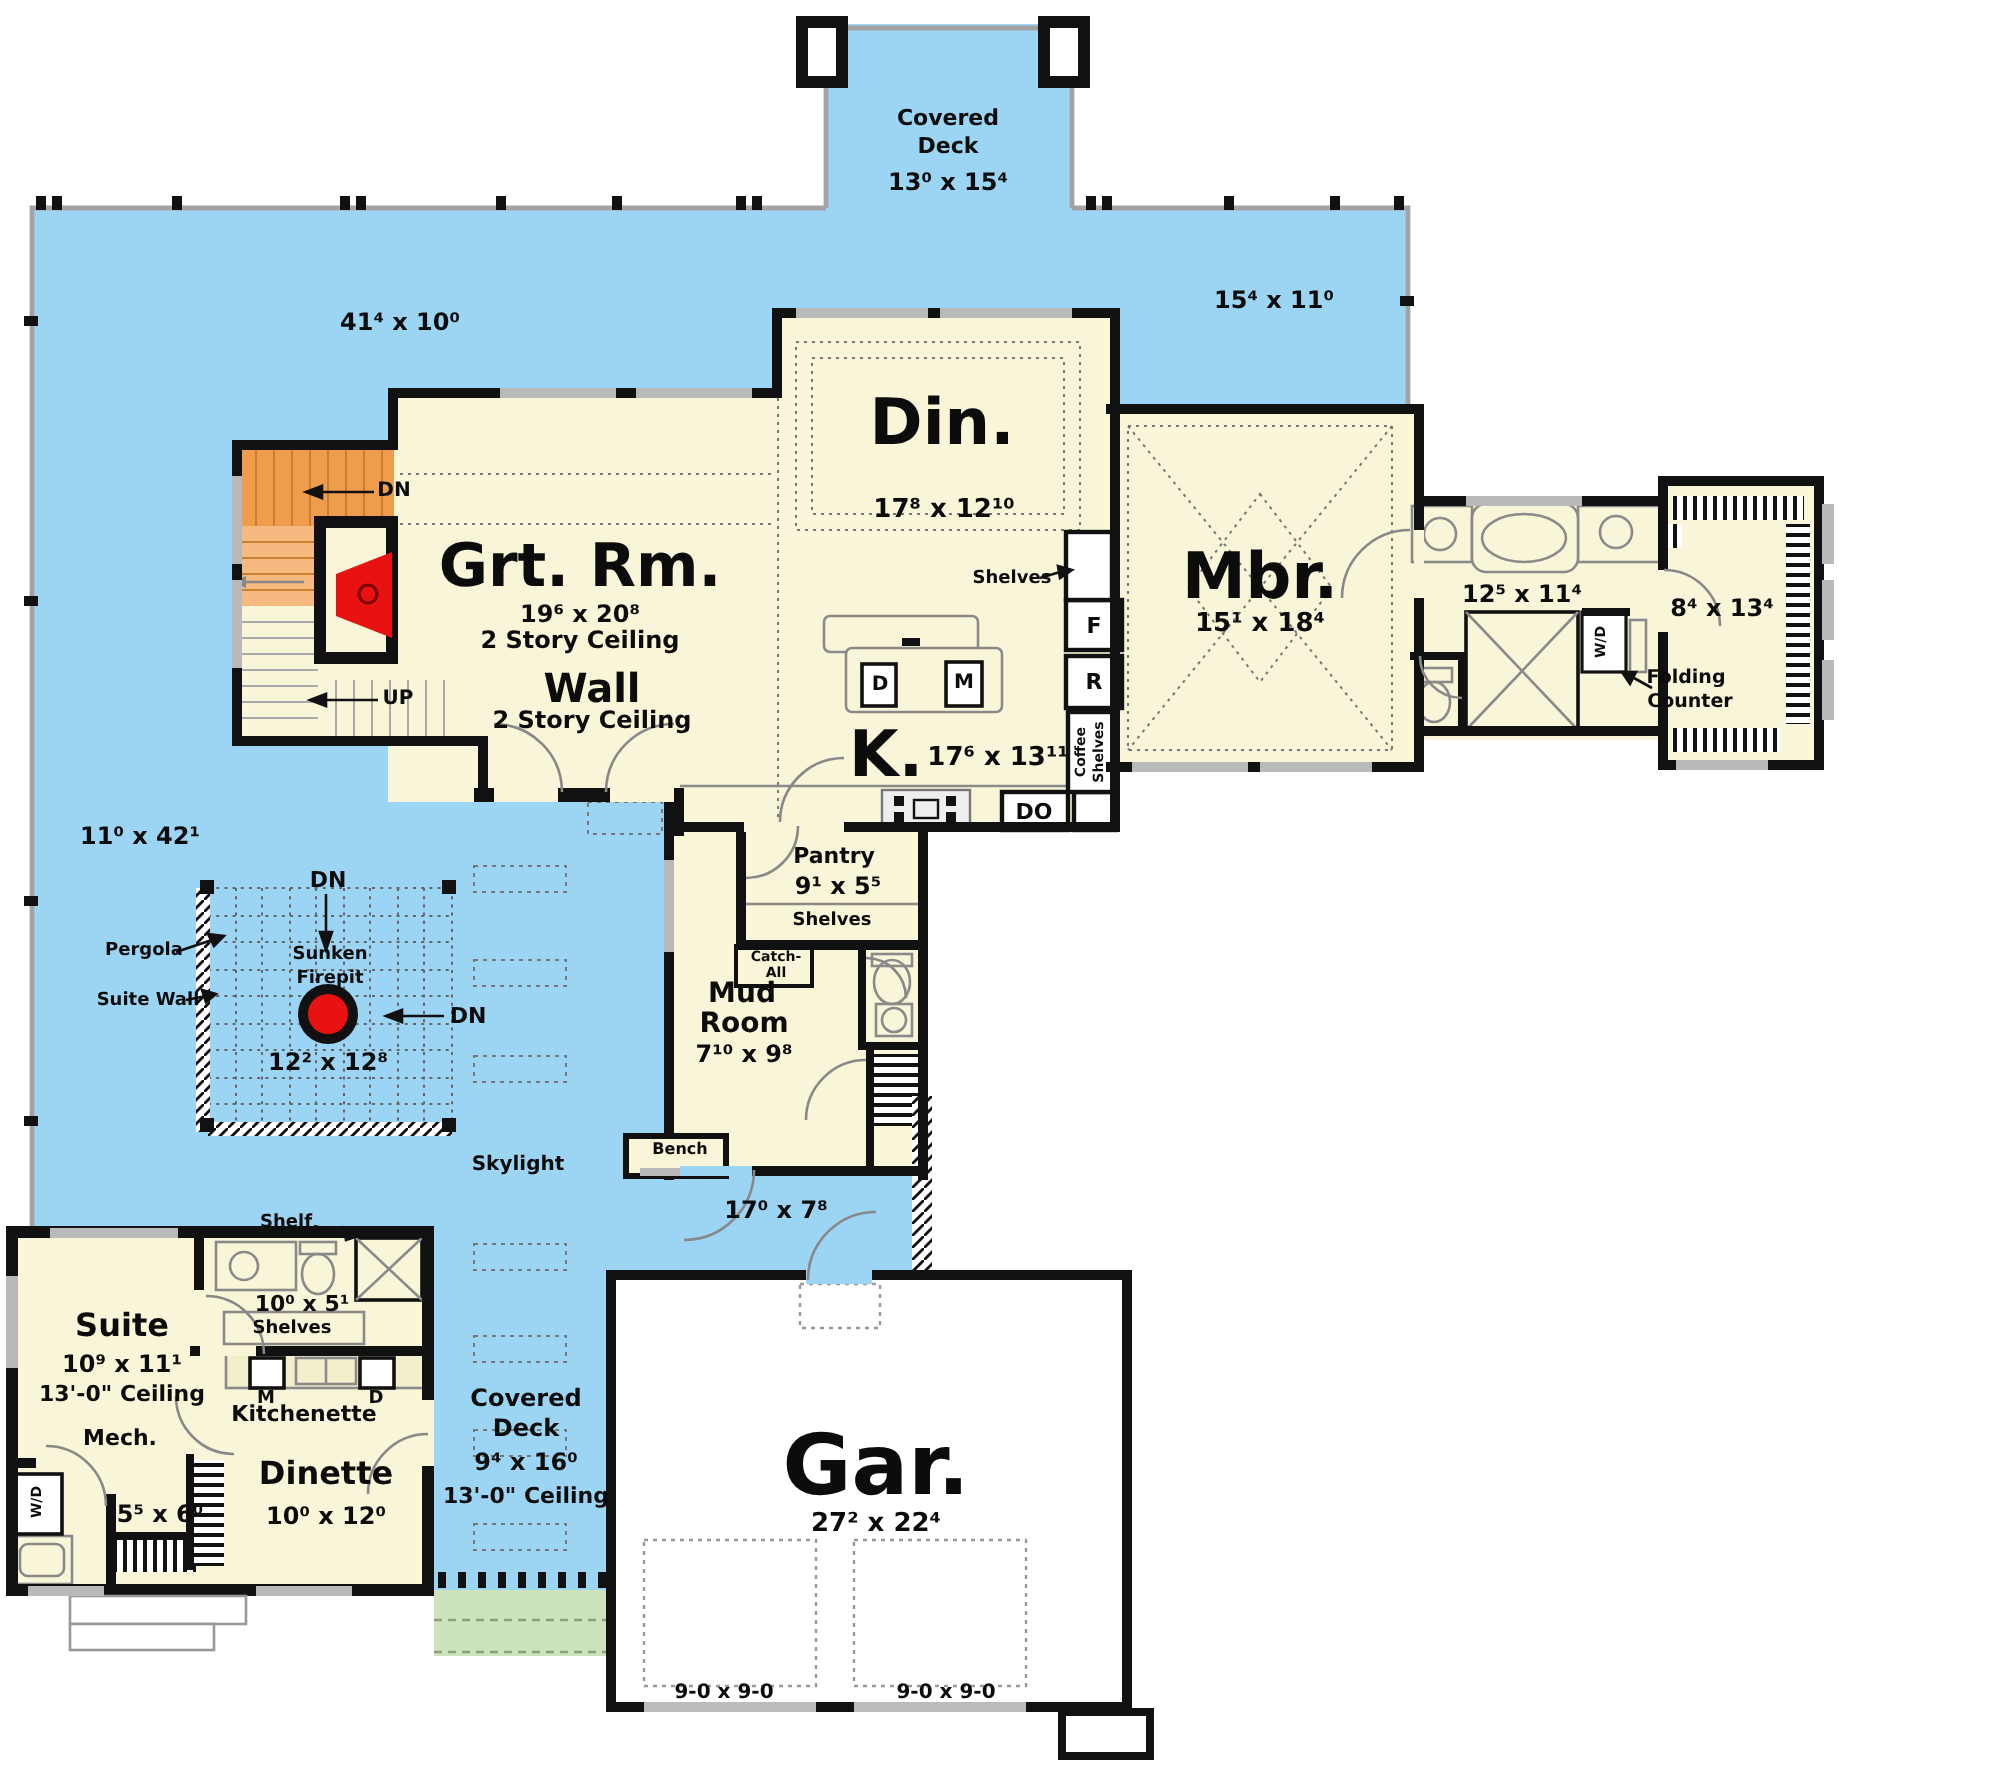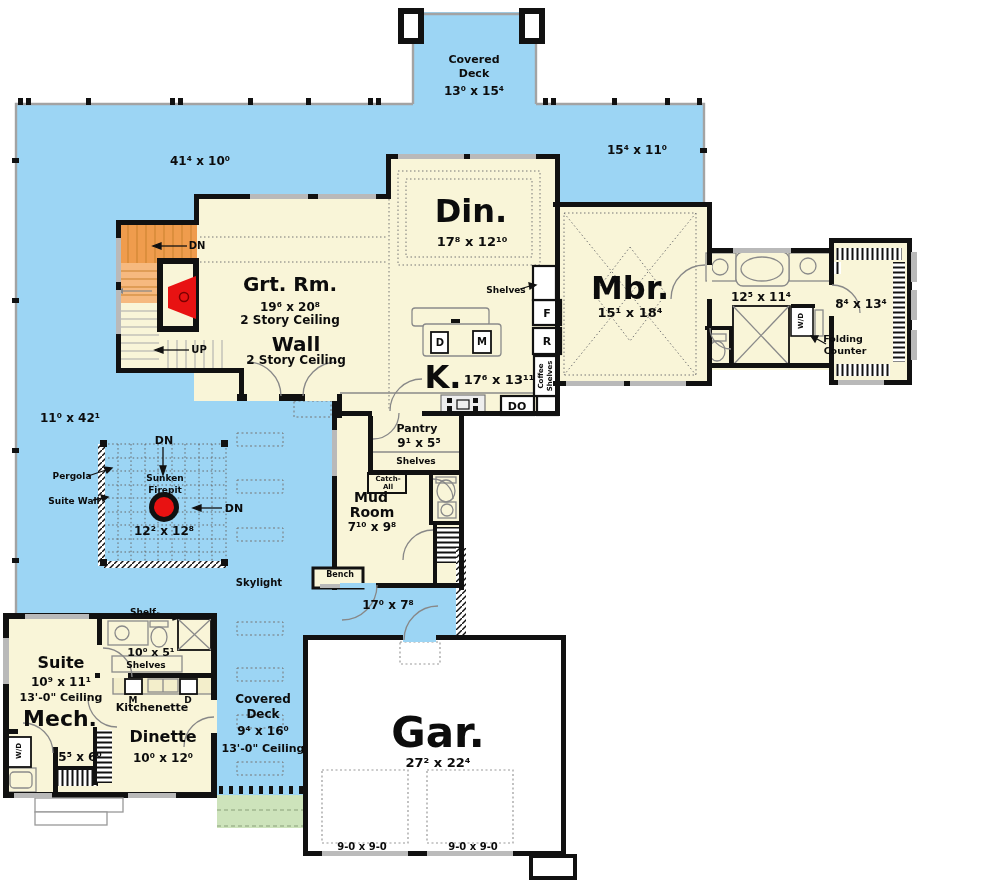--- a/index.html
+++ b/index.html
@@ -4,22 +4,22 @@
 <style>
   html,body{margin:0;padding:0;background:#fff;}
   #plan{position:relative;width:1000px;height:889px;background:#fff;overflow:hidden;
         font-family:"DejaVu Sans",sans-serif;}
   #plan svg{position:absolute;left:0;top:0;}
   .lb{position:absolute;transform:translate(-50%,-50%);font-weight:700;color:#0c0c0c;
       white-space:nowrap;line-height:1;}
   .v{transform:translate(-50%,-50%) rotate(-90deg);}
   .s7{font-size:7px}.s8{font-size:8px}.s9{font-size:9px}.s95{font-size:9.5px}
   .s10{font-size:10px}.s11{font-size:11px}.s12{font-size:12px}.s13{font-size:13px}
-  .s14{font-size:14px}.s17{font-size:22px}.s20{font-size:20px}.s24{font-size:16px}
-  .s30{font-size:20px}.s32{font-size:32px}.s36{font-size:32px}.s38{font-size:42px}
+  .s14{font-size:14px}.s17{font-size:11px}.s20{font-size:20px}.s24{font-size:16px}
+  .s30{font-size:30px}.s32{font-size:32px}.s36{font-size:32px}.s38{font-size:42px}
 </style>
 </head>
 <body>
 
 <div id="plan">
 
 <svg width="1000" height="889" viewBox="0 0 1000 889">
   <defs>
     <pattern id="rodv" width="5" height="6" patternUnits="userSpaceOnUse">
       <rect width="5" height="6" fill="#fff"></rect>
@@ -455,21 +455,21 @@
   <div class="lb s11" style="left:234px;top:508px">DN</div>
   <div class="lb s10" style="left:197px;top:246px">DN</div>
   <div class="lb s10" style="left:199px;top:350px">UP</div>
 
   <div class="lb s30" style="left:290px;top:284px">Grt. Rm.</div>
   <div class="lb s12" style="left:290px;top:307px">19⁶ x 20⁸</div>
   <div class="lb s12" style="left:290px;top:320px">2 Story Ceiling</div>
   <div class="lb s20" style="left:296px;top:344px">Wall</div>
   <div class="lb s12" style="left:296px;top:360px">2 Story Ceiling</div>
   <div class="lb s32" style="left:471px;top:211px">Din.</div>
-  <div class="lb s13" style="left:472px;top:241px">17⁸ x 12¹⁰</div>
+  <div class="lb s13" style="left:472px;top:255px">17⁸ x 12¹⁰</div>
   <div class="lb s36" style="left:630px;top:288px">Mbr.</div>
   <div class="lb s13" style="left:630px;top:312px">15¹ x 18⁴</div>
   <div class="lb s12" style="left:761px;top:297px">12⁵ x 11⁴</div>
   <div class="lb s12" style="left:861px;top:304px">8⁴ x 13⁴</div>
   <div class="lb s95" style="left:843px;top:339px">Folding</div>
   <div class="lb s95" style="left:845px;top:351px">Counter</div>
   <div class="lb s7 v" style="left:801px;top:321px">W/D</div>
 
   <div class="lb s36" style="left:443px;top:377px">K.</div>
   <div class="lb s13" style="left:499px;top:379px">17⁶ x 13¹¹</div>

